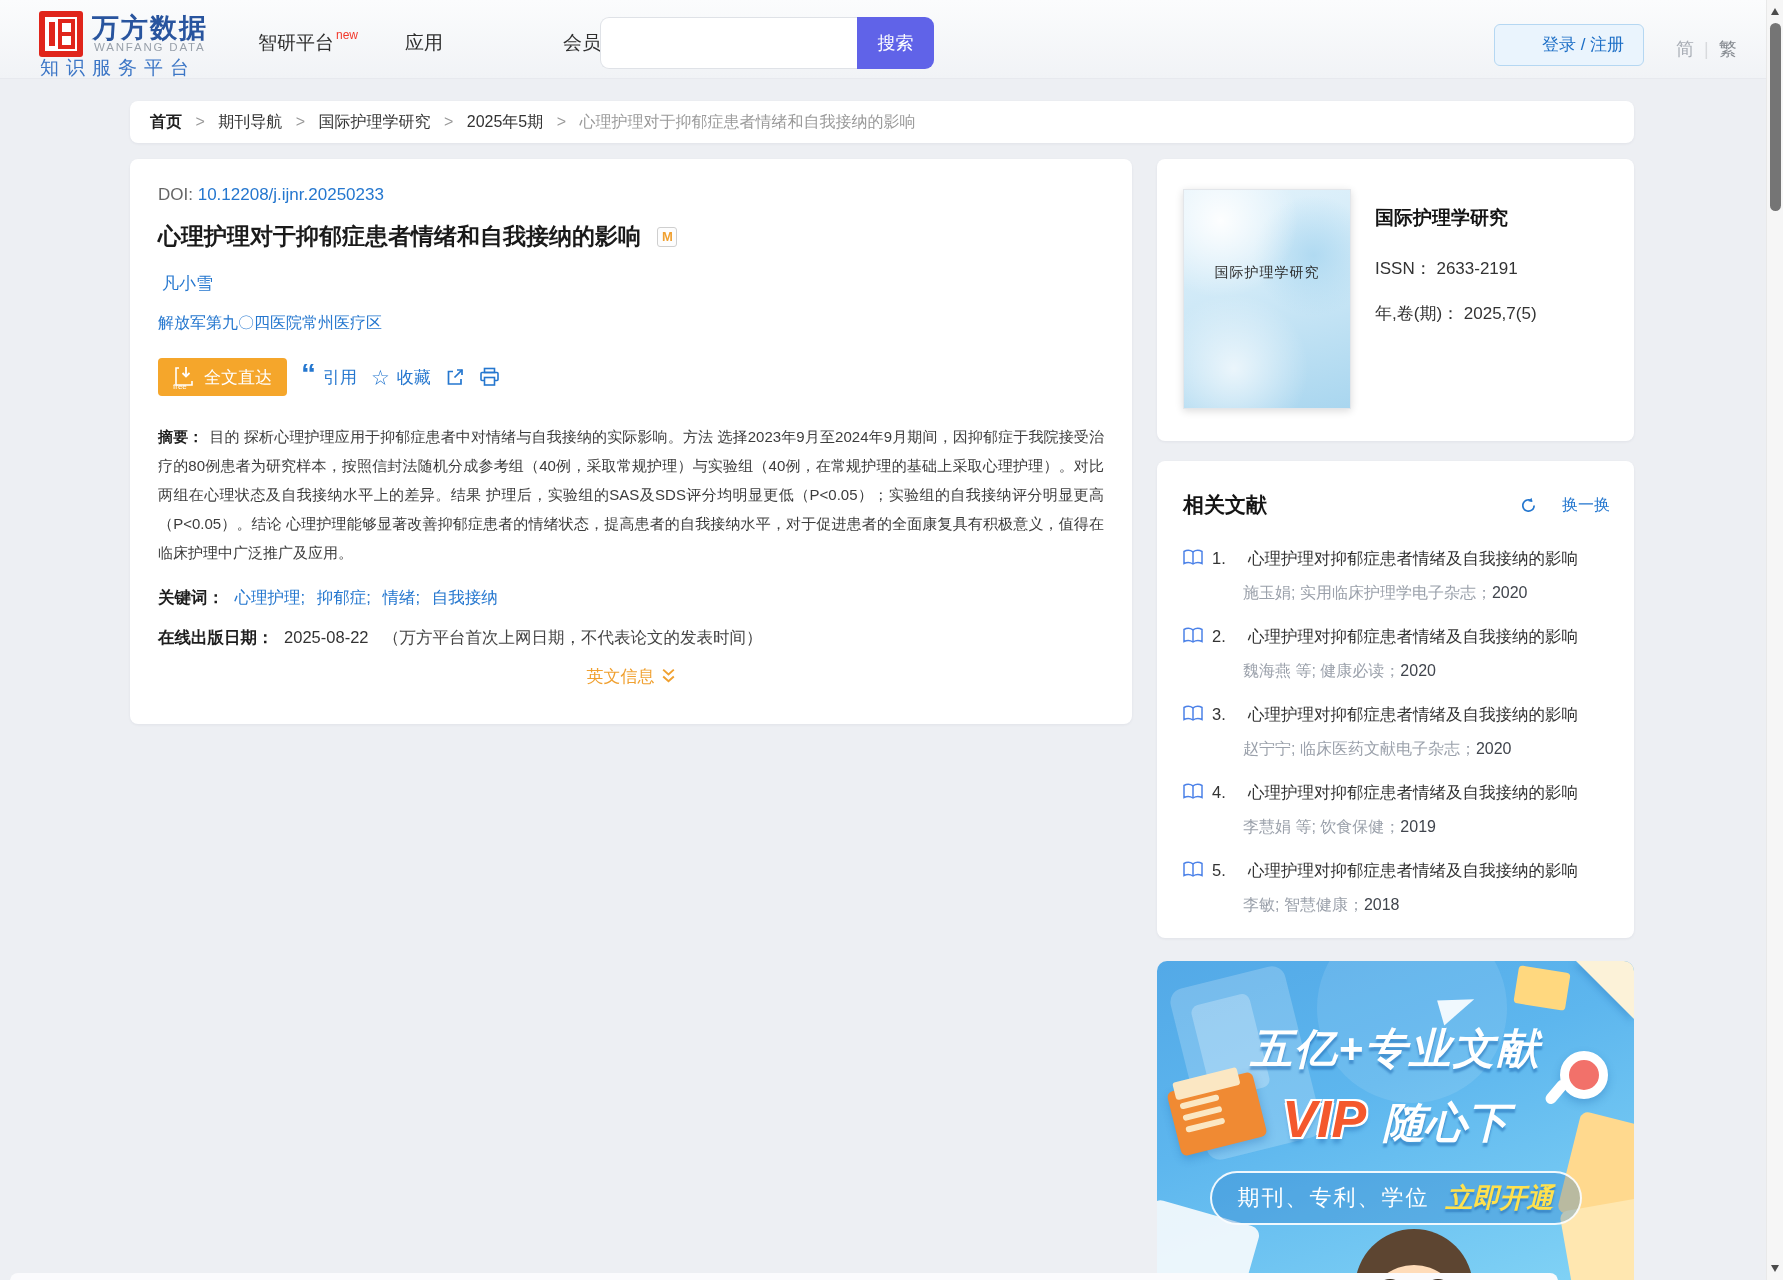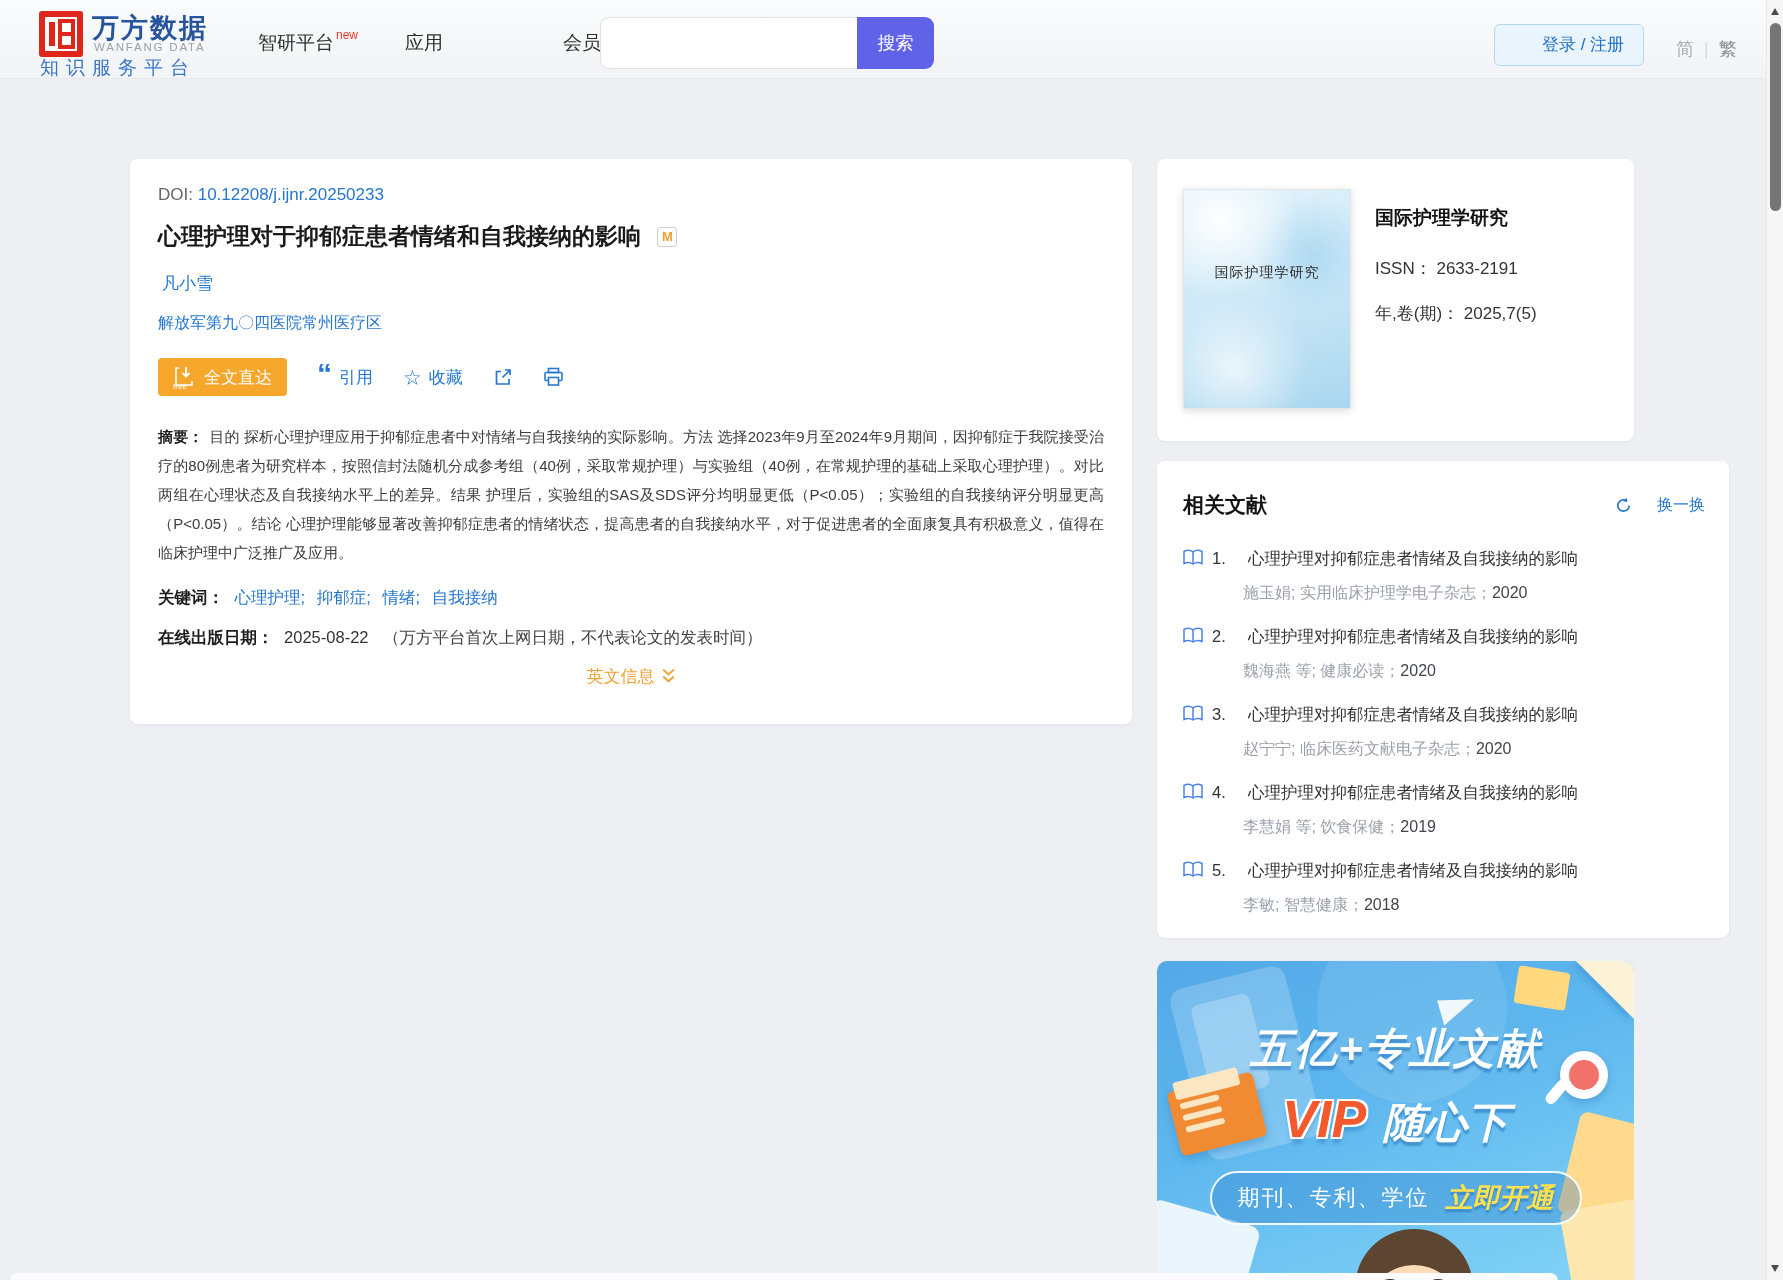--- a/index.html
+++ b/index.html
@@ -63,21 +63,21 @@
   .article-title { font-size:23px; font-weight:bold; color:#1a1a1a; }
   .m-badge {
     display:inline-block; min-width:20px; height:20px; line-height:18px; text-align:center;
     background:#fdfdfd; border:1px solid #cfcfcf; border-radius:3px;
     color:#f0a030; font-weight:bold; font-size:13px; vertical-align:3px; margin-left:12px; padding:0 2px;
   }
   .author-row { font-size:17px; color:#2577cf; margin-bottom:18px; margin-left:4px; }
   .author-row span { cursor:pointer; }
   .affil-row { font-size:16px; color:#2577cf; margin-bottom:24px; }
   .affil-row span { cursor:pointer; }
-  .actions-row { display:flex; align-items:center; gap:30px; margin-bottom:26px; height:38px; }
+  .actions-row { display:flex; align-items:center; gap:14px; margin-bottom:26px; height:38px; }
   .btn-fulltext {
     display:inline-flex; align-items:center; gap:9px; background:#f5a62b; color:#fff;
     height:38px; padding:0 15px; border:none; border-radius:4px; font-size:17px; cursor:pointer;
     font-family:"Liberation Sans","DejaVu Sans",sans-serif;
   }
   .dl-icon { position:relative; width:22px; height:24px; }
   .dl-free { position:absolute; left:0px; bottom:-2px; font-size:8px; color:#fff; line-height:8px; }
   .action-link { display:inline-flex; align-items:center; gap:7px; color:#2577cf; font-size:17px; cursor:pointer; }
   .quote-glyph { font-size:30px; line-height:10px; display:inline-block; height:16px; font-weight:bold; }
   .star-glyph { font-size:21px; line-height:1; }
@@ -103,21 +103,21 @@
       radial-gradient(circle at 30% 82%, rgba(255,255,255,.7), rgba(255,255,255,0) 35%),
       linear-gradient(165deg,#e2f2fb 0%,#cfe9f7 45%,#a9d6ef 100%);
     cursor:pointer;
   }
   .cover-title { position:absolute; top:74px; width:100%; text-align:center; font-size:14px; color:#2b2b2b; letter-spacing:1px; }
   .journal-info { padding-left:24px; padding-top:16px; }
   .journal-name { font-size:19px; font-weight:bold; color:#141414; margin-bottom:26px; cursor:pointer; }
   .journal-line { font-size:17px; color:#333; margin-bottom:22px; }
   .journal-line .lab { color:#333; }
   
-  .related-card { position:absolute; left:1157px; top:461px; width:572px; height:477px; padding:30px 24px 35px 26px; overflow:hidden; }
+  .related-card { position:absolute; left:1157px; top:461px; width:477px; height:477px; padding:30px 24px 35px 26px; overflow:hidden; }
   .related-head { display:flex; justify-content:space-between; align-items:center; margin-bottom:28px; }
   .related-title { font-size:21px; font-weight:bold; color:#141414; }
   .refresh-link { display:inline-flex; align-items:center; gap:25px; color:#2577cf; font-size:16px; cursor:pointer; }
   .rel-item { margin-bottom:21px; }
   .rel-line1 { display:flex; align-items:flex-start; gap:9px; font-size:16.5px; color:#333; line-height:23px; cursor:pointer; }
   .rel-book { flex:none; margin-top:2px; }
   .rel-no { flex:none; width:27px; color:#333; }
   .rel-title { color:#333; }
   .rel-meta { margin-left:60px; margin-top:11px; font-size:16px; color:#9ba1ab; }
   .rel-year { color:#40454d; }
@@ -198,20 +198,31 @@
 
     <div class="login-btn">登录 / 注册</div>
 
     <div class="lang">
       <span class="lang-s">简</span>
       <span class="lang-div">|</span>
       <span class="lang-t">繁</span>
     </div>
   </div>
 
+  <div class="breadcrumb-card card">
+    <span class="bc-home">首页</span>
+    <span class="bc-sep">&gt;</span>
+    <span class="bc-link">期刊导航</span>
+    <span class="bc-sep">&gt;</span>
+    <span class="bc-link">国际护理学研究</span>
+    <span class="bc-sep">&gt;</span>
+    <span class="bc-link">2025年5期</span>
+    <span class="bc-sep">&gt;</span>
+    <span class="bc-current">心理护理对于抑郁症患者情绪和自我接纳的影响</span>
+  </div>
 
   <div class="main-card card">
     <div class="doi-row">
       <span>DOI:</span>
       <span class="doi-link">10.12208/j.ijnr.20250233</span>
     </div>
     <div class="title-row">
       <span class="article-title">心理护理对于抑郁症患者情绪和自我接纳的影响</span>
       <span class="m-badge">M</span>
     </div>

